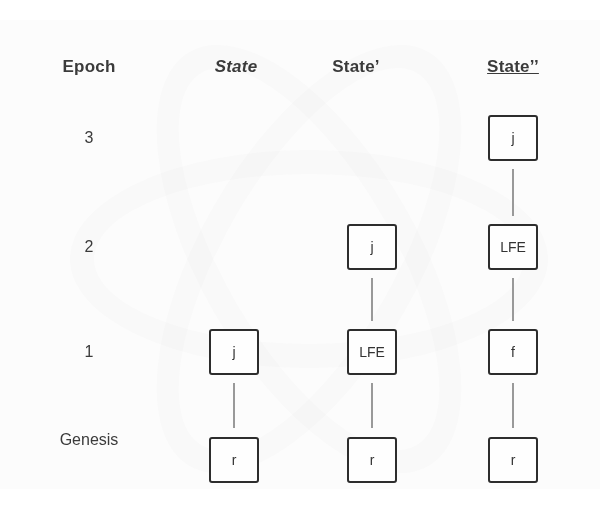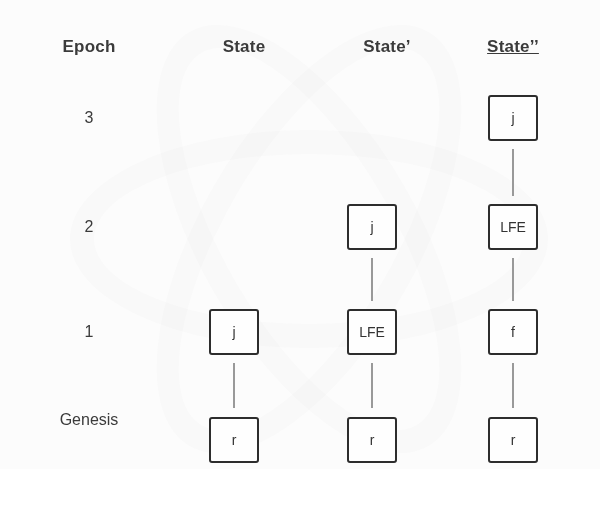--- a/index.html
+++ b/index.html
@@ -5,20 +5,21 @@
   html, body { margin: 0; padding: 0; }
   body { width: 600px; height: 511px; overflow: hidden; }
 
   .canvas {
     position: relative;
     width: 600px;
     height: 469px;
     background: #fcfcfc;
     font-family: "Liberation Sans", sans-serif;
     color: #3b3b3b;
+    margin-top: 20px;
   }
 
   
   .wm {
     position: absolute;
     width: 430px; height: 170px;
     left: 70px; top: 130px;
     border: 24px solid rgba(110,110,120,0.02);
     border-radius: 50%;
     pointer-events: none;
@@ -69,22 +70,22 @@
 </head>
 <body>
 
 <div class="canvas">
 
   <div class="wm"></div>
   <div class="wm r60"></div>
   <div class="wm r120"></div>
 
   <div class="hdr" style="left:89px;">Epoch</div>
-  <div class="hdr" style="left:244px;">State</div>
-  <div class="hdr" style="left:387px;">State’</div>
+  <div class="hdr" style="left:236px;font-style:italic;">State</div>
+  <div class="hdr" style="left:356px;">State’</div>
   <div class="hdr" style="left:513px;text-decoration:underline;">State’’</div>
 
   <div class="epoch-label" style="top:118px;">3</div>
   <div class="epoch-label" style="top:227px;">2</div>
   <div class="epoch-label" style="top:332px;">1</div>
   <div class="epoch-label" style="top:420px;">Genesis</div>
 
   <div class="node" style="left:234px;top:332px;">
     <span>j</span>
   </div>

